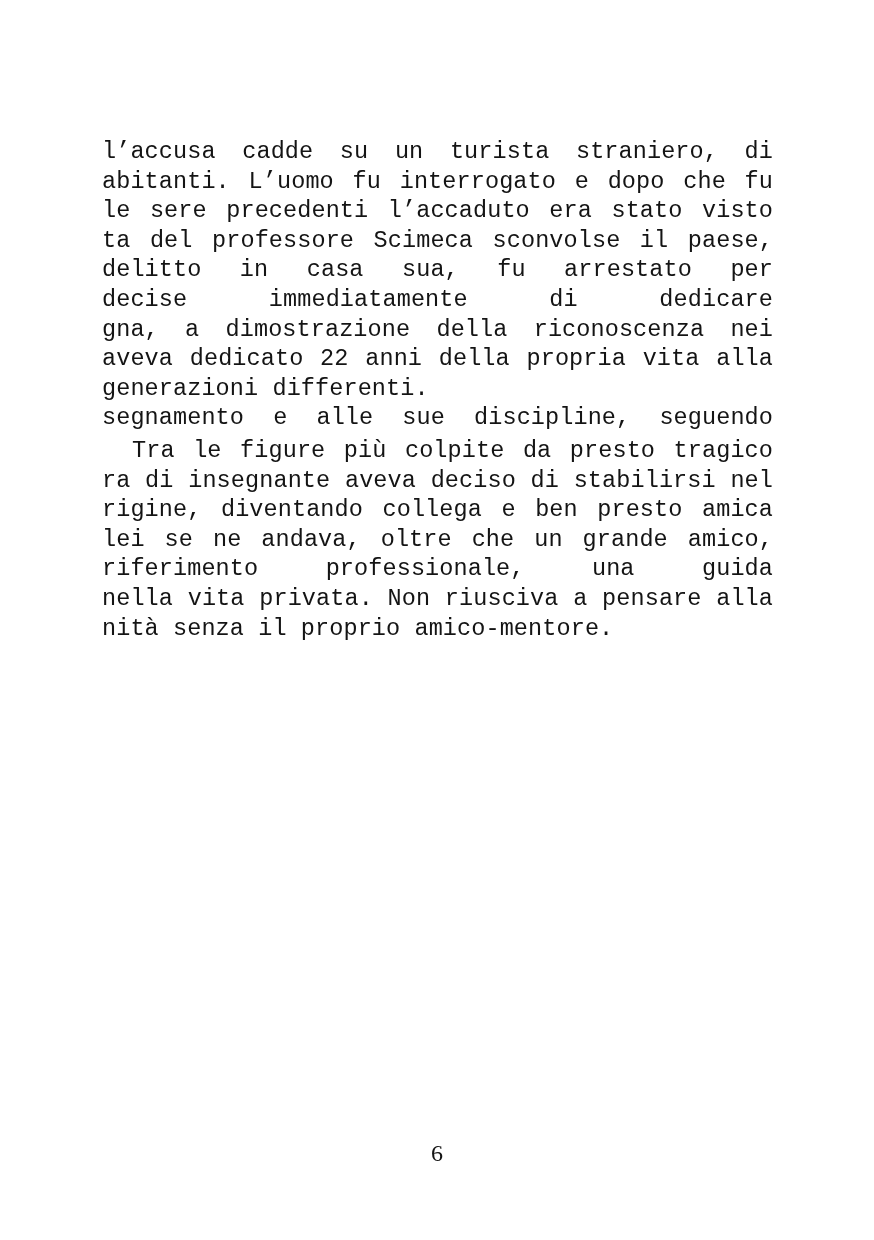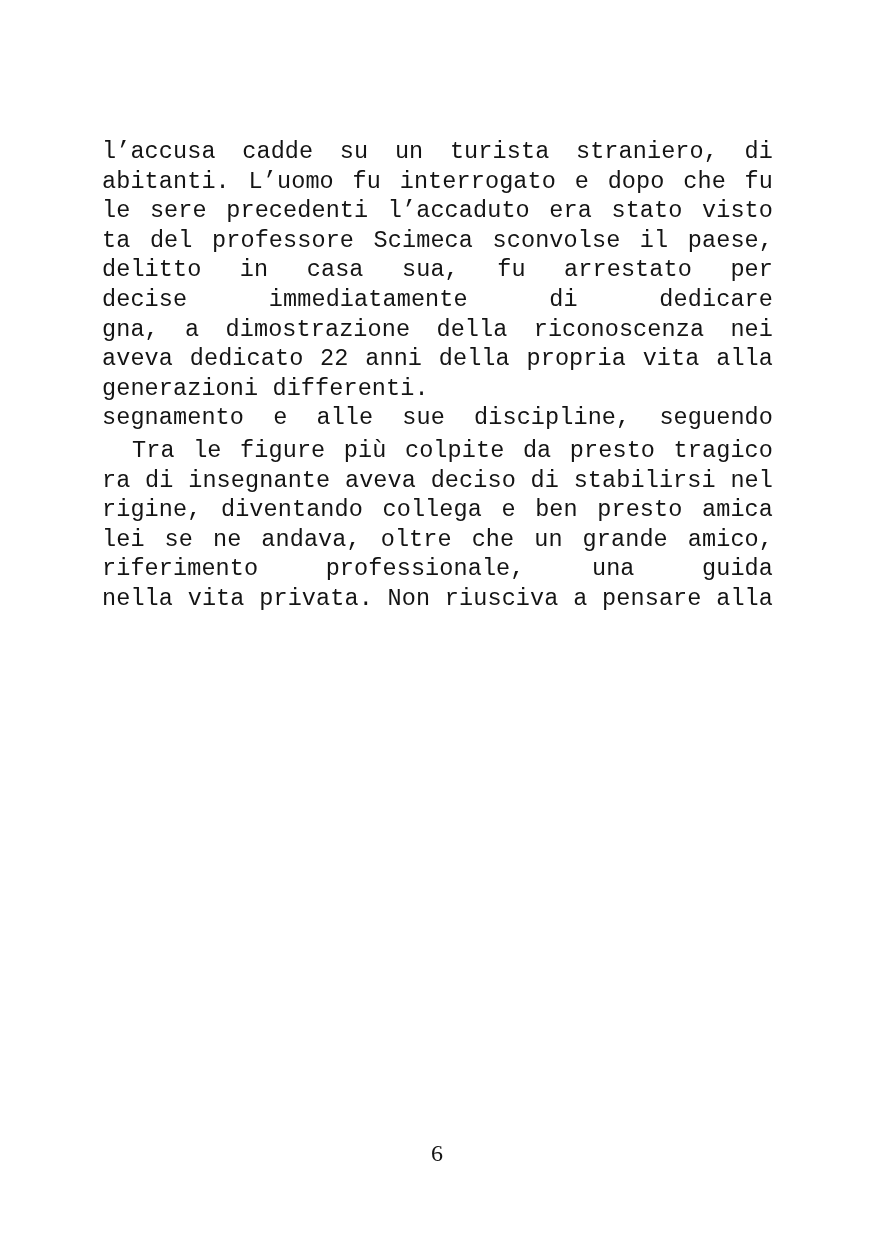--- a/index.html
+++ b/index.html
@@ -73,16 +73,17 @@
         <div class="line last">generazioni differenti.</div>
         <div class="line">segnamento e alle sue discipline, seguendo decine di ragazzi di</div>
       </div>
       <div class="para">
         <div class="line indent">Tra le figure più colpite da presto tragico evento vi era la</div>
         <div class="line">ra di insegnante aveva deciso di stabilirsi nel proprio paese d’o-</div>
         <div class="line">rigine, diventando collega e ben presto amica della vittima. Per</div>
         <div class="line">lei se ne andava, oltre che un grande amico, anche un punto di</div>
         <div class="line">riferimento professionale, una guida spirituale, sia a scuola che</div>
         <div class="line">nella vita privata. Non riusciva a pensare alla propria quotidia-</div>
+        <div class="line last">nità senza il proprio amico-mentore.</div>
       </div>
     </div>
   <div class="page-number">6</div>
 </div>
 
 </body></html>

